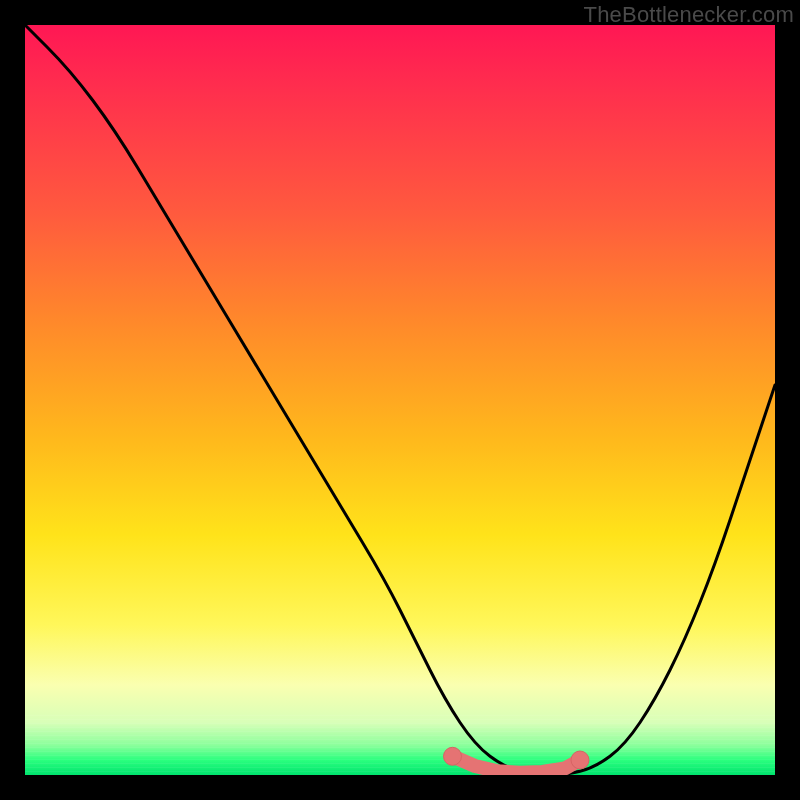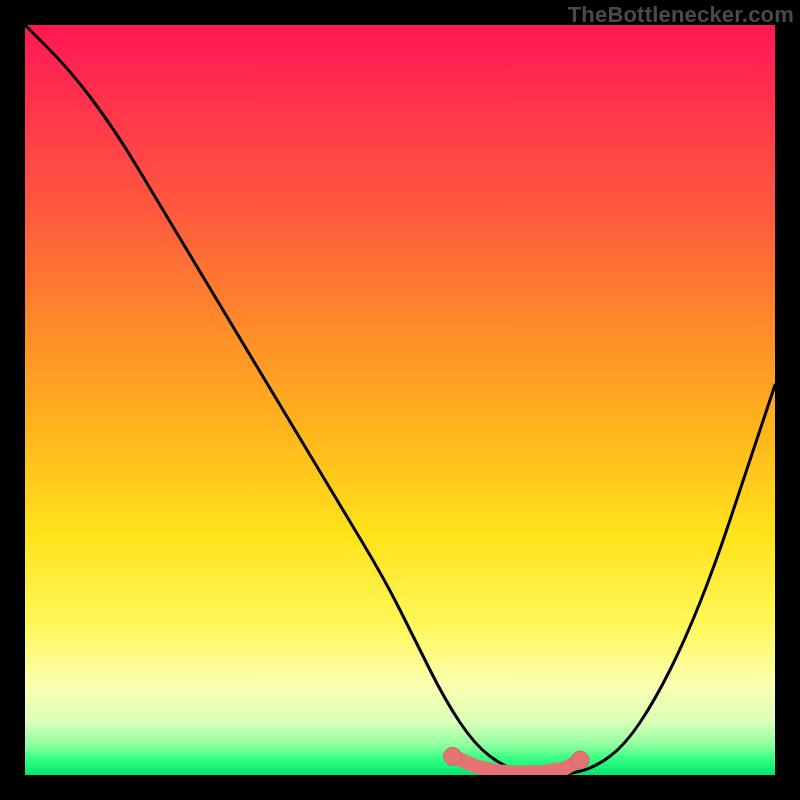--- a/index.html
+++ b/index.html
@@ -65,21 +65,21 @@
     height: 750px;
     pointer-events: none;
   }
   .watermark {
     position: absolute;
     top: 2px;
     right: 6px;
     color: #4a4a4a;
     font-size: 22px;
     letter-spacing: 0.2px;
-    font-weight: 700;
+    font-weight: 400;
   }
 </style>
 </head>
 <body>
 
 <div class="watermark">TheBottlenecker.com</div>
 
 <div class="frame">
   <div class="gradient"></div>
   <div class="bottom-stripes"></div>

